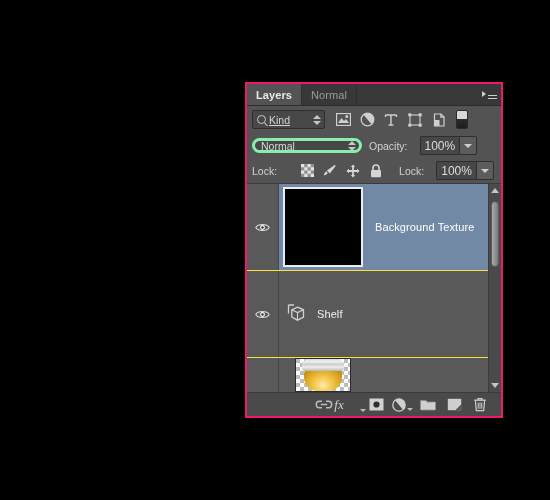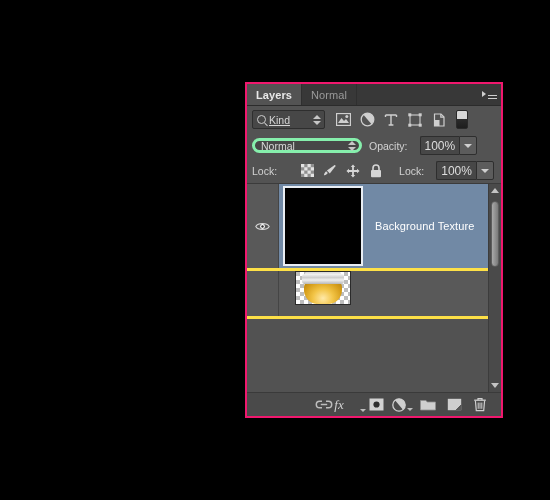--- a/index.html
+++ b/index.html
@@ -176,21 +176,21 @@
     position: relative;
     background: #525252;
     overflow: hidden;
     border-top: 1px solid #3b3b3b;
   }
   .rows { position: absolute; left: 0; top: 0; right: 13px; bottom: 0; }
   .row {
     position: relative;
     height: 87px;
     display: flex; align-items: center;
-    border-bottom: 3px solid #fde047;
+    border-bottom: 1px solid #fde047;
     background: #595959;
   }
   .row.selected { background: #7189a5; }
   .row.short { height: 48px; }
   .eyecell {
     width: 32px; height: 100%;
     display: flex; align-items: center; justify-content: center;
     background: #595959;
     border-right: 1px solid #454545;
     flex: 0 0 auto;
@@ -435,20 +435,41 @@
                   <circle cx="7.5" cy="5.5" r="1.2" fill="#2a2a2a"></circle>
                 </svg>
               </span>
             </div>
             <div class="thumbcell">
               <div class="thumb-big"></div>
             </div>
             <span class="layername">Background Texture</span>
           </div>
 
+          <div class="row">
+            <div class="eyecell">
+              <span class="eye">
+                <svg width="15" height="11" viewBox="0 0 15 11">
+                  <path d="M0.8 5.5 C3 1.5 12 1.5 14.2 5.5 C12 9.5 3 9.5 0.8 5.5 Z" fill="none" stroke="#d9d9d9" stroke-width="1.1"></path>
+                  <circle cx="7.5" cy="5.5" r="2.4" fill="#ffffff"></circle>
+                  <circle cx="7.5" cy="5.5" r="1.2" fill="#2a2a2a"></circle>
+                </svg>
+              </span>
+            </div>
+            <div class="smallrow-inner" style="padding-left:8px;">
+              <span style="display:block;">
+                <svg width="22" height="20" viewBox="0 0 22 20">
+                  <path d="M1.5 1 H7 M1.5 1 V9.5" fill="none" stroke="#d2d2d2" stroke-width="1.3"></path>
+                  <path d="M10.5 3.2 L16.5 5.8 V13.2 L10.5 16.2 L4.8 13.2 V5.8 Z" fill="none" stroke="#d2d2d2" stroke-width="1.3"></path>
+                  <path d="M4.8 5.8 L10.5 8.6 L16.5 5.8 M10.5 8.6 V16.2" fill="none" stroke="#d2d2d2" stroke-width="1.1"></path>
+                </svg>
+              </span>
+              <span class="layername">Shelf</span>
+            </div>
+          </div>
 
           <div class="row short">
             <div class="eyecell"></div>
             <div class="jarcell">
               <div class="jarthumb">
                 <div class="jar-body"></div>
                 <div class="jar-lid"></div>
                 <div class="jar-lid-top"></div>
               </div>
             </div>

